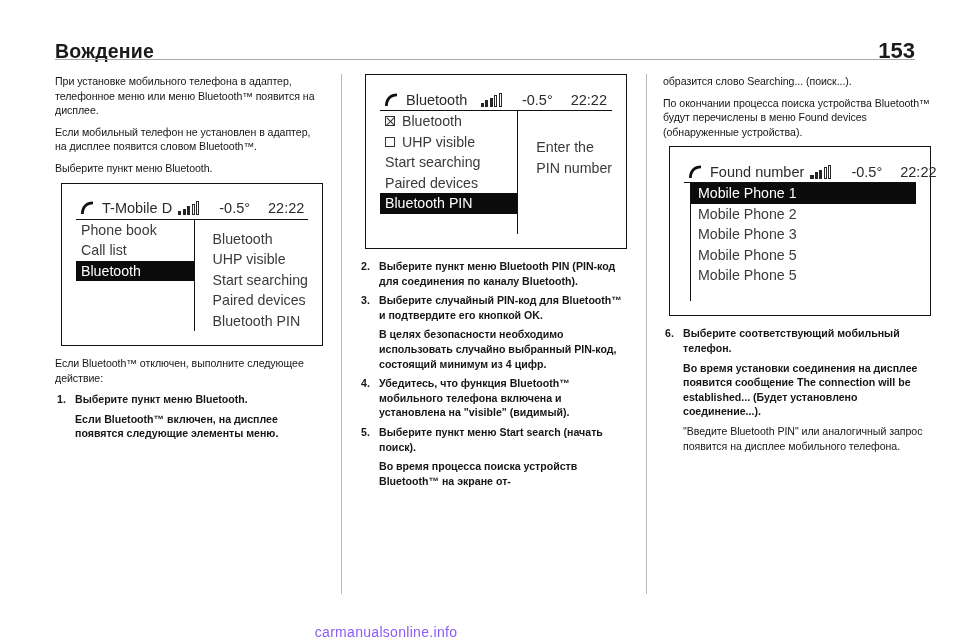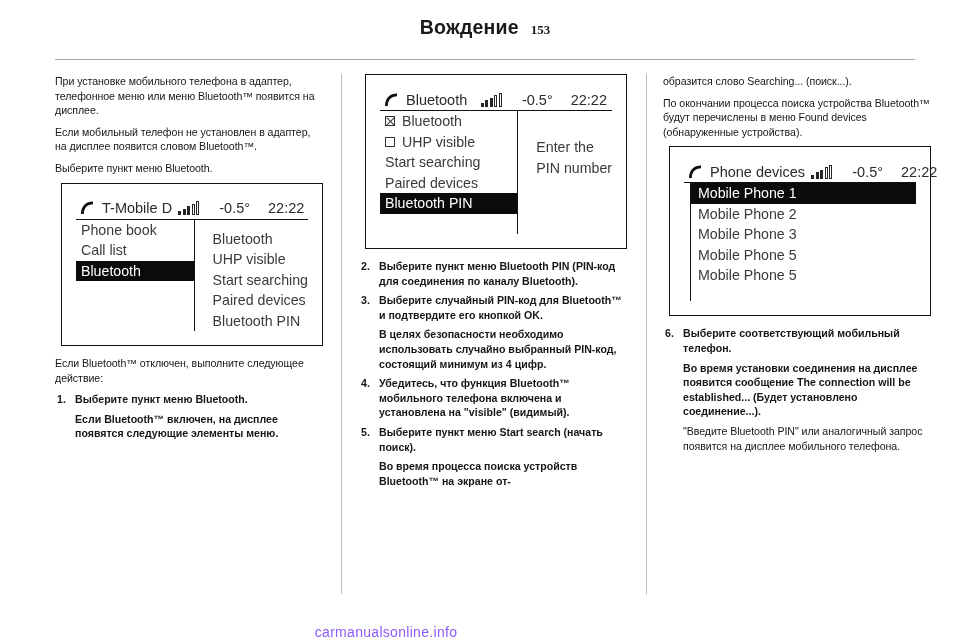--- a/index.html
+++ b/index.html
@@ -18,37 +18,38 @@
 
   
   .header {
     position: absolute;
     left: 55px; top: 16px;
     width: 860px;
     height: 44px;
   }
   .header-inner {
     display: flex;
-    justify-content: center;
+    justify-content: space-between;
     align-items: baseline;
     gap: 12px;
     padding-right: 0px;
   }
   .header-title {
     font-family: "Liberation Sans", sans-serif;
     font-weight: bold;
     font-size: 19.5px;
     color: #1a1a1a;
     letter-spacing: 0.2px;
   }
   .header-page {
-    font-family: Liberation Serif, serif;
+    font-family: Liberation Sans, sans-serif;
     font-weight: bold;
-    font-size: 13px;
+    font-size: 22px;
     color: #1a1a1a;
+    margin-top: 22px;
   }
   .header-rule {
     position: absolute;
     left: 55px; top: 59px;
     width: 860px;
     height: 1px;
     background: #a8a8a8;
   }
 
   
@@ -388,21 +389,21 @@
       <p class="body">образится слово Searching... (поиск...).</p>
       <p class="body">По окончании процесса поиска устройства Bluetooth™ будут перечислены в меню Found devices (обнаруженные устройства).</p>
 
       <div class="display">
         <div class="disp-top">
           <span class="phone-icon">
             <svg width="17" height="16" viewBox="0 0 17 16">
               <path d="M2 14 C2 6, 7 1.5, 14 1.5 L14 4.2 C8.5 4.2, 4.8 7.8, 4.8 14 Z" fill="#111"></path>
             </svg>
           </span>
-          <span class="disp-title">Phone devices</span>
+          <span class="disp-title">Found number</span>
           <span class="signal">
             <span class="b1"></span>
               <span class="b2"></span>
               <span class="b3"></span>
               <span class="b4"></span>
               <span class="b5"></span>
           </span>
           <span class="disp-temp">-0.5°</span>
           <span class="disp-clock">22:22</span>
         </div>

